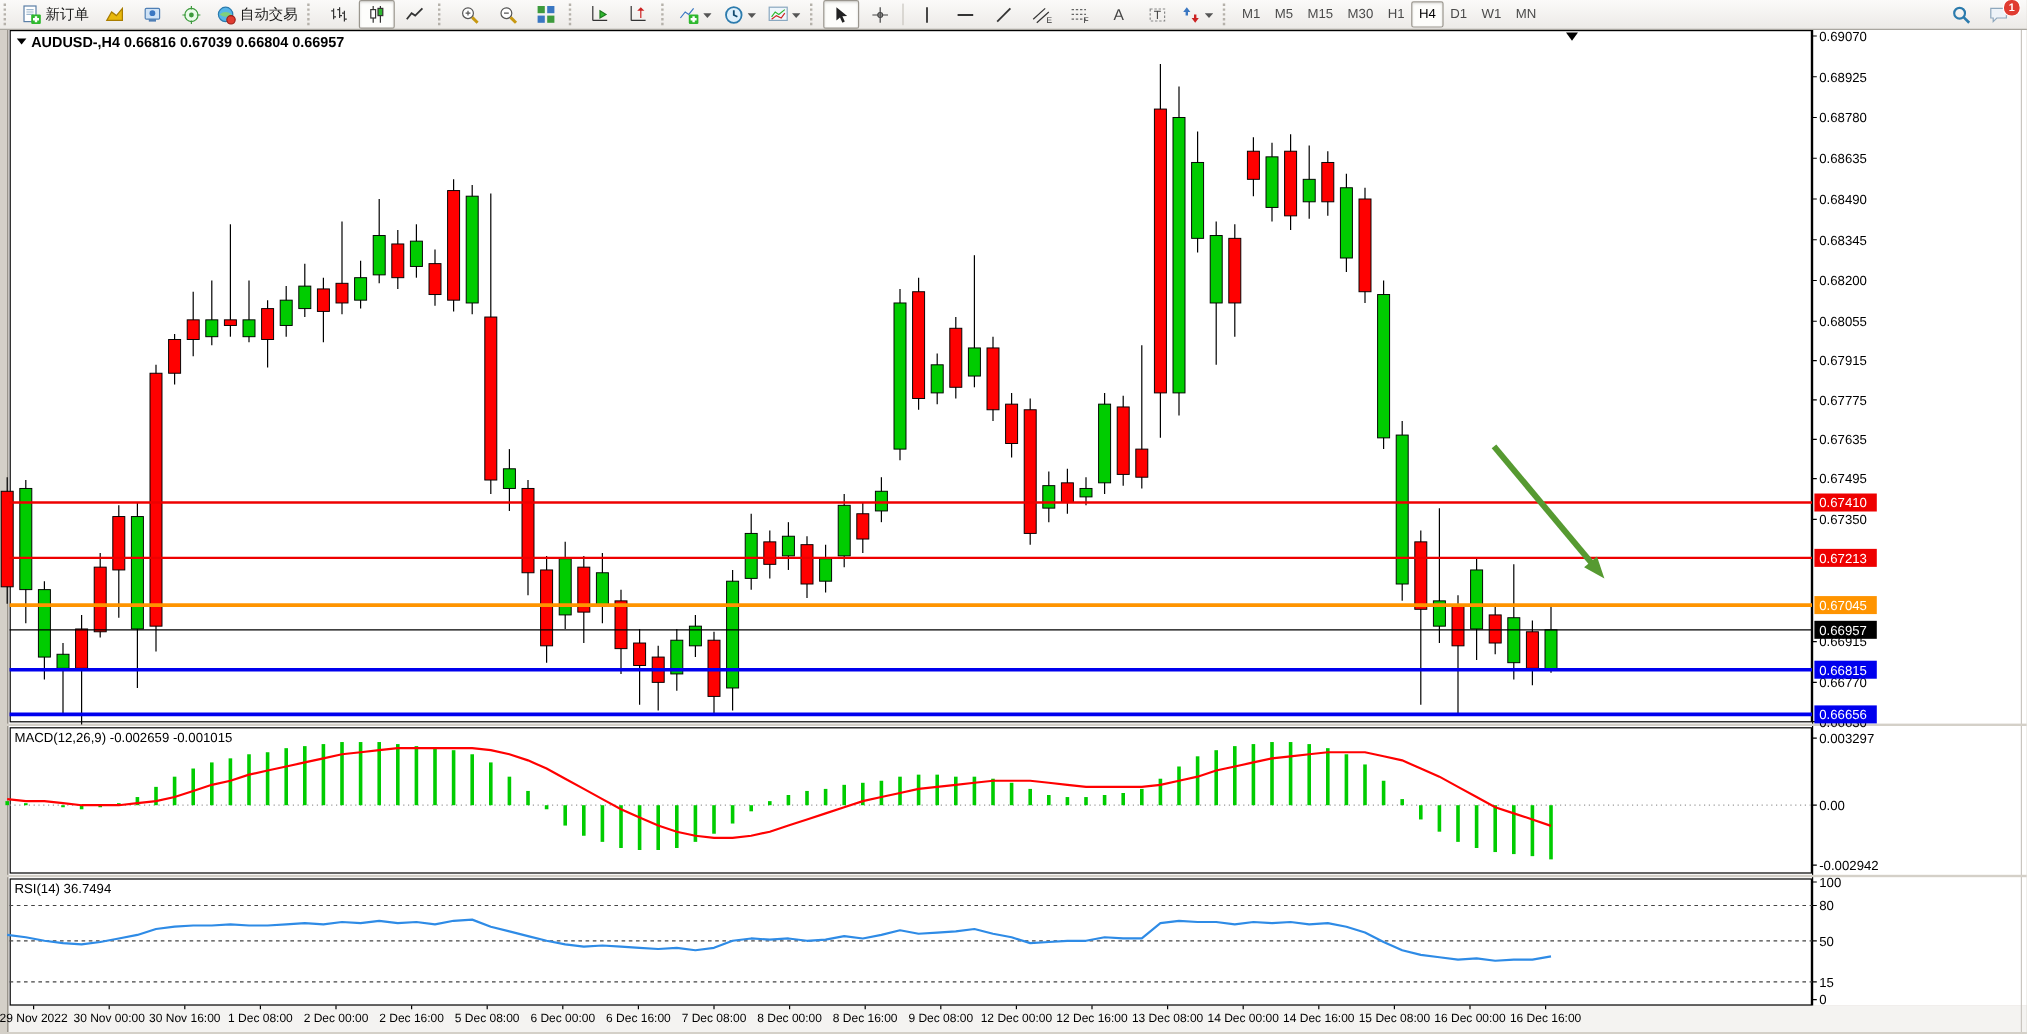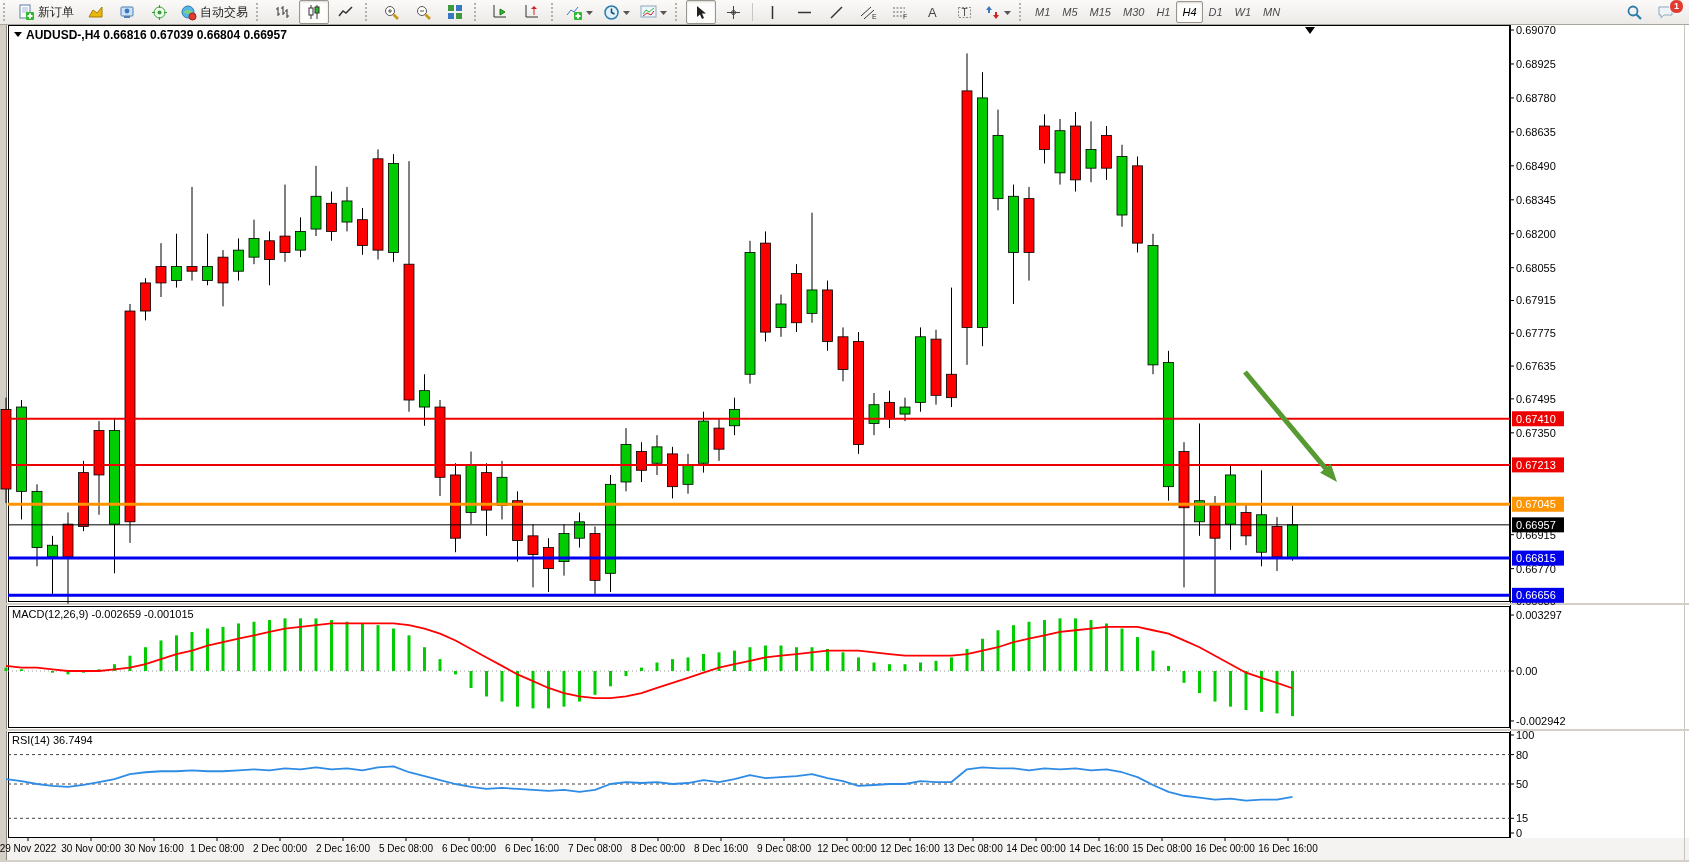--- a/index.html
+++ b/index.html
@@ -226,21 +226,21 @@
         <polygon points="4,1 7,5 5,5 5,8 3,8 3,5 1,5" fill="#3a77c2"></polygon>
         <polygon points="11,14 8,10 10,10 10,7 12,7 12,10 14,10" fill="#c22"></polygon>
       </svg>
     <svg width="7" height="5" viewBox="0 0 7 5">
         <polygon points="0,1 7,1 3.5,5" fill="#555"></polygon>
       </svg>
   </div>
 
   <div class="grip"></div>
 
-  <div id="tf-group" style="display:flex;align-items:center;font-style:italic;">
+  <div id="tf-group" style="display:flex;align-items:center;">
       <div class="tf">M1</div>
       <div class="tf">M5</div>
       <div class="tf">M15</div>
       <div class="tf">M30</div>
       <div class="tf">H1</div>
       <div class="tf selected">H4</div>
       <div class="tf">D1</div>
       <div class="tf">W1</div>
       <div class="tf">MN</div>
     </div>

